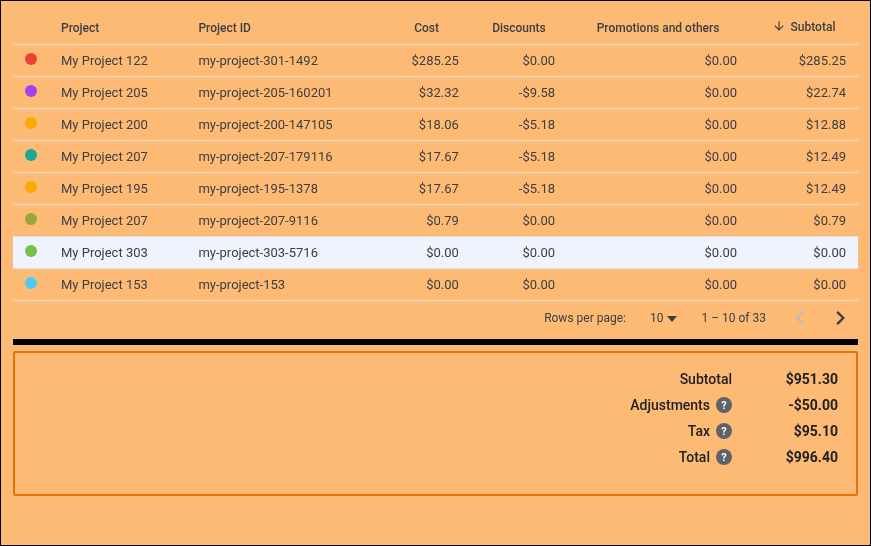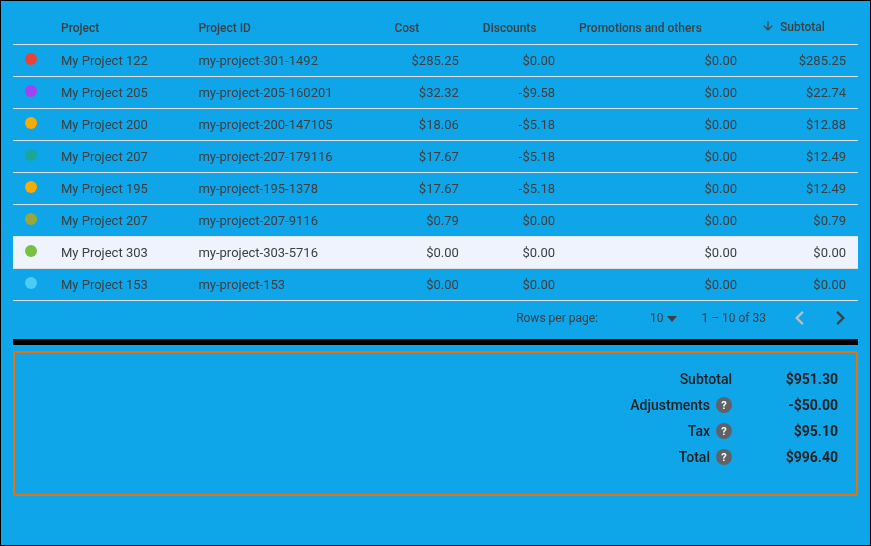--- a/index.html
+++ b/index.html
@@ -7,35 +7,35 @@
     font-family: Roboto, Arial, sans-serif;
     font-size: 13px;
     background: #fff;
     margin: 0;
     color: #202124;
   }
   .container {
     width: 871px;
     height: 546px;
     border: 1px solid #000;
-    background: #0ea5e9;
+    background: #fdba74;
     padding: 10px 12px 12px 12px;
     position: relative;
   }
   table {
     border-collapse: collapse;
     width: 100%;
   }
   thead th {
     font-weight: 500;
     color: #3c4043;
     padding: 8px 12px;
     border-bottom: 1px solid #e0e0e0;
     font-size: 12px;
-    text-align: left;
+    text-align: center;
   }
   thead th.dot-col { width: 24px; }
   thead th.project-col, thead th.projectid-col { text-align: left; }
   tbody td {
     padding: 8px 12px;
     border-bottom: 1px solid #e0e0e0;
     color: #3c4043;
     text-align: right;
     font-size: 13px;
     white-space: nowrap;
@@ -57,21 +57,21 @@
   .pagination {
     display: flex;
     justify-content: flex-end;
     align-items: center;
     gap: 24px;
     padding: 8px 8px 12px 8px;
     color: #3c4043;
     font-size: 12px;
     border-bottom: 6px solid #000000;
   }
-  .pagination .rpp-val { display: inline-flex; align-items: center; gap: 4px; margin-left: 28px; }
+  .pagination .rpp-val { display: inline-flex; align-items: center; gap: 4px; }
   .pagination .nav-arrow {
     width: 18px; height: 18px; display: inline-flex; align-items: center; justify-content: center;
   }
   .pagination .nav-arrow svg { fill: #3c4043; }
   .pagination .nav-arrow.disabled svg { fill: #bdbdbd; }
   .totals {
     border: 2px solid #e8710a;
     border-radius: 2px;
     margin-top: 6px;
     padding: 18px 18px 18px 18px;

